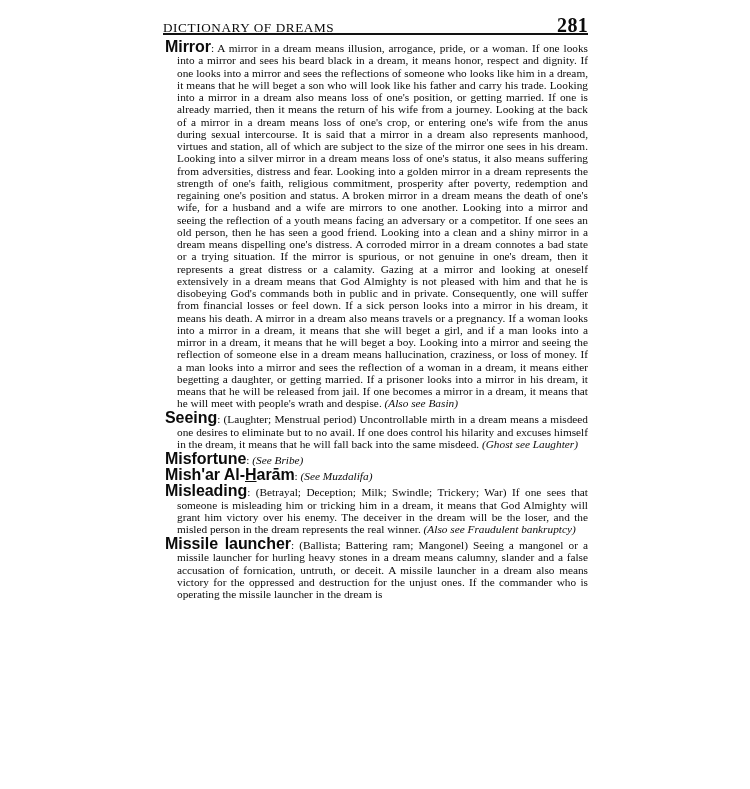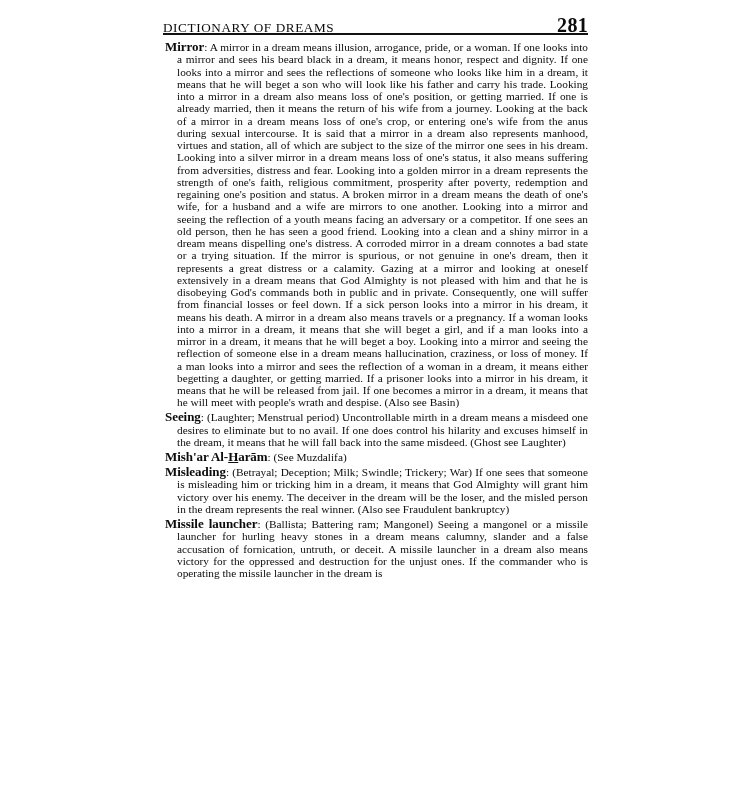--- a/index.html
+++ b/index.html
@@ -76,30 +76,31 @@
     margin-top: 2.9px;
   }
   
   .para.carryover {
     padding-left: 0;
     text-indent: 0;
     text-align: left;
   }
 
   .headword {
-    font-family: Liberation Serif, serif;
+    font-family: Liberation Sans, sans-serif;
     font-weight: bold;
-    font-size: 13px;
+    font-size: 16px;
     letter-spacing: -0.05px;
   }
   .hdot {
     text-decoration: underline;
     text-underline-offset: 1px;
   }
   .xref {
+    font-style: italic;
   }
 </style>
 </head>
 <body>
 
 <div class="page">
 
   <div class="running-head">
     <span class="running-head-title">DICTIONARY OF DREAMS</span>
     <span class="running-head-folio">281</span>
@@ -111,20 +112,23 @@
 
     <p class="para">
       <span class="headword">Mirror</span><span>: </span><span>A mirror in a dream means illusion, arrogance, pride, or a woman. If one looks into a mirror and sees his beard black in a dream, it means honor, respect and dignity. If one looks into a mirror and sees the reflections of someone who looks like him in a dream, it means that he will beget a son who will look like his father and carry his trade. Looking into a mirror in a dream also means loss of one's position, or getting married. If one is already married, then it means the return of his wife from a journey. Looking at the back of a mirror in a dream means loss of one's crop, or entering one's wife from the anus during sexual intercourse. It is said that a mirror in a dream also represents manhood, virtues and station, all of which are subject to the size of the mirror one sees in his dream. Looking into a silver mirror in a dream means loss of one's status, it also means suffering from adversities, distress and fear. Looking into a golden mirror in a dream represents the strength of one's faith, religious commitment, prosperity after poverty, redemption and regaining one's position and status. A broken mirror in a dream means the death of one's wife, for a husband and a wife are mirrors to one another. Looking into a mirror and seeing the reflection of a youth means facing an adversary or a competitor. If one sees an old person, then he has seen a good friend. Looking into a clean and a shiny mirror in a dream means dispelling one's distress. A corroded mirror in a dream connotes a bad state or a trying situation. If the mirror is spurious, or not genuine in one's dream, then it represents a great distress or a calamity. Gazing at a mirror and looking at oneself extensively in a dream means that God Almighty is not pleased with him and that he is disobeying God's commands both in public and in private. Consequently, one will suffer from financial losses or feel down. If a sick person looks into a mirror in his dream, it means his death. A mirror in a dream also means travels or a pregnancy. If a woman looks into a mirror in a dream, it means that she will beget a girl, and if a man looks into a mirror in a dream, it means that he will beget a boy. Looking into a mirror and seeing the reflection of someone else in a dream means hallucination, craziness, or loss of money. If a man looks into a mirror and sees the reflection of a woman in a dream, it means either begetting a daughter, or getting married. If a prisoner looks into a mirror in his dream, it means that he will be released from jail. If one becomes a mirror in a dream, it means that he will meet with people's wrath and despise. </span><span class="xref">(Also see Basin)</span>
     </p>
 
     <p class="para">
       <span class="headword">Seeing</span><span>: </span><span>(Laughter; Menstrual period) Uncontrollable mirth in a dream means a misdeed one desires to eliminate but to no avail. If one does control his hilarity and excuses himself in the dream, it means that he will fall back into the same misdeed. </span><span class="xref">(Ghost see Laughter)</span>
     </p>
 
 
+    <p class="para">
+      <span class="headword">Misfortune</span><span>: </span><span class="xref">(See Bribe)</span>
+    </p>
 
     <p class="para">
       <span class="headword"><span>Mish'ar Al-</span><span class="hdot">H</span><span>arām</span></span><span>: </span><span class="xref">(See Muzdalifa)</span>
     </p>
 
     <p class="para">
       <span class="headword">Misleading</span><span>: </span><span>(Betrayal; Deception; Milk; Swindle; Trickery; War) If one sees that someone is misleading him or tricking him in a dream, it means that God Almighty will grant him victory over his enemy. The deceiver in the dream will be the loser, and the misled person in the dream represents the real winner. </span><span class="xref">(Also see Fraudulent bankruptcy)</span>
     </p>
 
     <p class="para">

